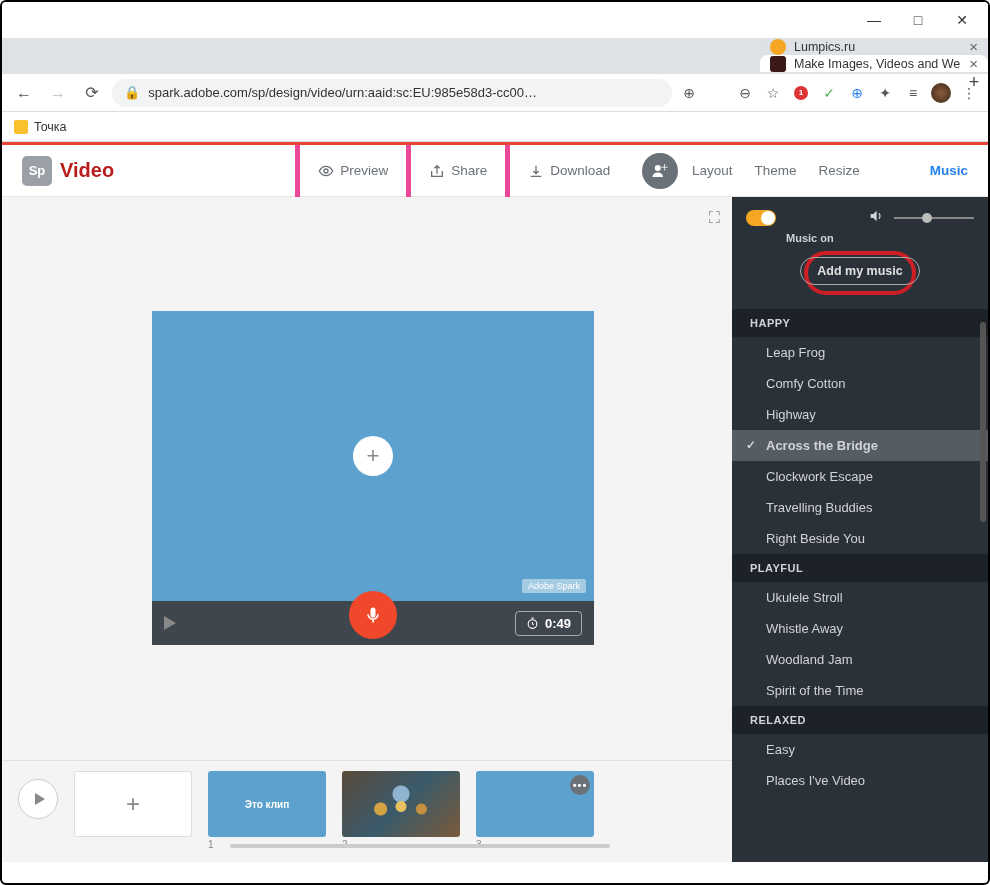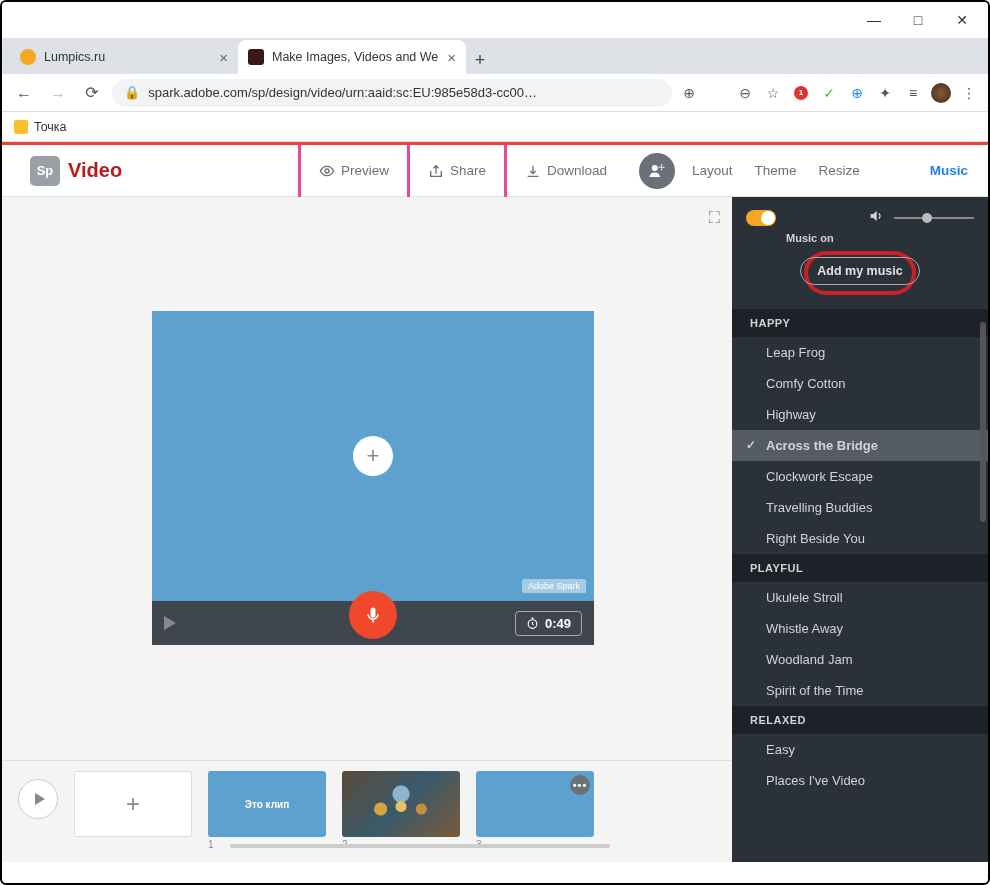--- a/index.html
+++ b/index.html
@@ -1,35 +1,35 @@
 <!DOCTYPE html>
 <html><head>
 <meta charset="utf-8">
 <style>
 * { margin: 0; padding: 0; box-sizing: border-box; font-family: -apple-system, BlinkMacSystemFont, "Segoe UI", Arial, sans-serif; }
 body { background: #fff; width: 990px; height: 885px; overflow: hidden; border: 2px solid #000; border-radius: 6px; position: relative; }
 .titlebar { height: 36px; background: #fff; display: flex; justify-content: flex-end; align-items: center; padding: 0 4px; }
 .win-btn { width: 44px; height: 36px; display: flex; align-items: center; justify-content: center; color: #333; font-size: 14px; }
-.tabbar { height: 36px; background: #dee1e6; display: flex; align-items: flex-end; padding-left: 8px; }
+.tabbar { height: 36px; background: #dee1e6; display: flex; align-items: flex-end; padding-left: 8px; flex-direction: column; }
 .tab { height: 34px; width: 228px; background: #dee1e6; display: flex; align-items: center; padding: 0 10px; gap: 8px; font-size: 12.5px; color: #333; border-top-left-radius: 8px; border-top-right-radius: 8px; position: relative; }
 .tab.active { background: #fff; }
 .favicon { width: 16px; height: 16px; border-radius: 3px; flex-shrink: 0; }
 .tab-close { font-size: 15px; color: #666; margin-left: auto; }
 .newtab { width: 28px; height: 28px; display: flex; align-items: center; justify-content: center; color: #444; font-size: 18px; }
 .addrbar { height: 38px; background: #fff; display: flex; align-items: center; padding: 0 8px; gap: 6px; border-bottom: 1px solid #ddd; }
 .nav-btn { width: 28px; height: 28px; display: flex; align-items: center; justify-content: center; color: #555; font-size: 16px; }
 .url-field { flex: 1; height: 28px; background: #f1f3f4; border-radius: 14px; display: flex; align-items: center; padding: 0 12px; gap: 8px; font-size: 13px; color: #333; }
 .ext-icon { width: 22px; height: 22px; display: flex; align-items: center; justify-content: center; font-size: 14px; color: #555; }
 .bookbar { height: 30px; background: #fff; display: flex; align-items: center; padding: 0 12px; gap: 6px; border-bottom: 1px solid #e0e0e0; font-size: 12.5px; color: #333; }
 .redline { height: 3px; background: #e8443a; }
 .app-header { height: 52px; background: #fff; display: flex; align-items: center; border-bottom: 1px solid #e5e5e5; }
-.logo-box { display: flex; align-items: center; gap: 8px; padding: 0 28px; width: 296px; }
+.logo-box { display: flex; align-items: center; gap: 8px; padding: 0 20px; width: 296px; }
 .sp-badge { width: 30px; height: 30px; background: #9aa0a6; color: #fff; border-radius: 5px; display: flex; align-items: center; justify-content: center; font-weight: 700; font-size: 13px; }
 .logo-text { font-size: 20px; font-weight: 700; color: #b91c1c; }
-.hbtn { display: flex; align-items: center; gap: 6px; padding: 0 18px; height: 52px; font-size: 13.5px; color: #6b7179; border-left: 3px solid #ec4899; }
+.hbtn { display: flex; align-items: center; gap: 6px; padding: 0 18px; height: 52px; font-size: 13.5px; color: #6b7179; border-left: 5px solid #ec4899; }
 .hbtn svg { width: 16px; height: 16px; }
 .avatar-btn { width: 36px; height: 36px; background: #6b7179; border-radius: 50%; display: flex; align-items: center; justify-content: center; color: #fff; margin: 0 14px; }
 .right-tabs { margin-left: auto; display: flex; gap: 22px; padding-right: 20px; }
 .rt { font-size: 13.5px; color: #6b7179; }
 .rt.active { color: #2680eb; font-weight: 600; padding-left: 48px; }
 .workspace { display: flex; height: 665px; }
 .canvas-area { flex: 1; background: #f4f4f4; position: relative; }
 .fs-icon { position: absolute; top: 12px; right: 12px; color: #888; font-size: 16px; }
 .video-preview { position: absolute; top: 114px; left: 150px; width: 442px; }
 .video-frame { height: 290px; background: #5da2ce; position: relative; display: flex; align-items: center; justify-content: center; }

